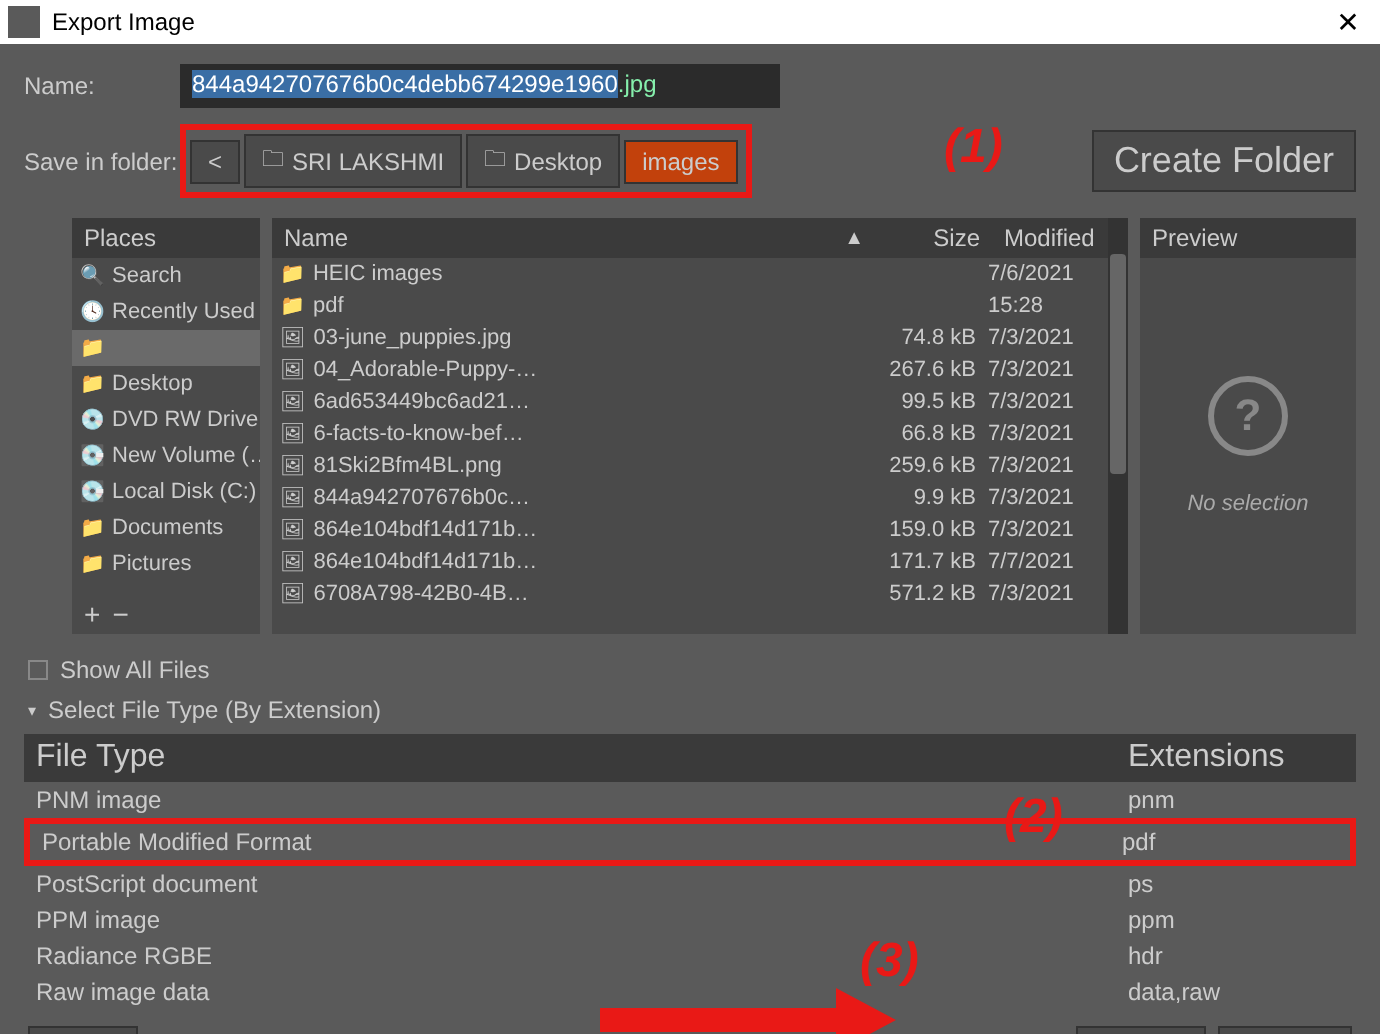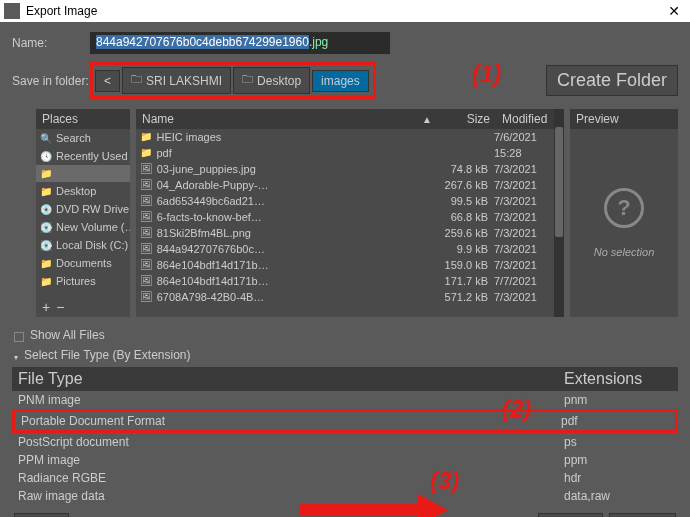--- a/index.html
+++ b/index.html
@@ -13,21 +13,21 @@
     .dialog-body { padding: 10px 12px 6px; }
     
     .row { display: flex; align-items: center; margin-bottom: 8px; }
     .label { width: 78px; font-size: 12px; }
     .name-input { flex: 1; max-width: 300px; background: #2b2b2b; border: none; color: #ccc; padding: 3px 6px; font-size: 12px; height: 22px; }
     .name-input .fname { color: #86efac; text-align: right; }
     .name-input .fname-sel { background: #3a6ea5; color: #fff; }
     
     .breadcrumb-wrap { display: flex; align-items: center; border: 3px solid #e91916; padding: 2px; }
     .bc-btn { background: #4a4a4a; border: 1px solid #333; color: #ccc; padding: 3px 8px; font-size: 12px; margin-right: 2px; display: flex; align-items: center; gap: 4px; cursor: pointer; }
-    .bc-btn.active { background: #0369a1; }
+    .bc-btn.active { background: #c2410c; }
     .folder-glyph { font-size: 11px; color: #ddd; }
     
     .create-folder-btn { margin-left: auto; background: #4a4a4a; border: 1px solid #333; color: #ccc; padding: 4px 10px; cursor: pointer; font-size: 18px; }
     
     .annotation { position: absolute; color: #e91916; font-size: 24px; font-weight: bold; font-style: italic; pointer-events: none; }
     
     .browser { display: flex; height: 208px; margin-top: 10px; gap: 6px; margin-left: 24px; }
     .places { width: 94px; background: #4a4a4a; display: flex; flex-direction: column; }
     .places-header { background: #3a3a3a; padding: 3px 6px; font-size: 12px; }
     .places-list { flex: 1; overflow: hidden; }
@@ -50,21 +50,21 @@
     .scrollbar { width: 10px; background: #333; position: relative; }
     .scrollbar .thumb { position: absolute; left: 1px; right: 1px; top: 18px; height: 110px; background: #666; border-radius: 2px; }
     
     .preview { width: 108px; background: #4a4a4a; display: flex; flex-direction: column; }
     .preview-header { background: #3a3a3a; padding: 3px 6px; font-size: 12px; }
     .preview-body { flex: 1; display: flex; flex-direction: column; align-items: center; justify-content: center; gap: 18px; }
     .preview-icon { width: 40px; height: 40px; border: 3px solid #888; border-radius: 50%; display: flex; align-items: center; justify-content: center; color: #888; font-size: 22px; font-weight: bold; }
     .preview-text { font-size: 11px; color: #aaa; font-style: italic; }
     
     .options { margin-top: 8px; }
-    .opt-row { padding: 3px 2px; font-size: 12px; display: flex; align-items: flex-end; gap: 6px; }
+    .opt-row { padding: 3px 2px; font-size: 12px; display: flex; align-items: center; gap: 6px; }
     .opt-arrow { font-size: 8px; }
     .opt-check { width: 10px; height: 10px; border: 1px solid #888; display: inline-block; }
     
     .filetype-table { margin-top: 2px; }
     .ft-header { display: flex; background: #3a3a3a; font-size: 16px; }
     .ft-header .c1 { flex: 1; padding: 3px 6px; }
     .ft-header .c2 { width: 120px; padding: 3px 6px; }
     .ft-body { }
     .ft-row { display: flex; font-size: 12px; cursor: pointer; }
     .ft-row .c1 { flex: 1; padding: 2px 6px; }
@@ -293,21 +293,21 @@
     <div class="ft-header">
       <div class="c1">File Type</div>
       <div class="c2">Extensions</div>
     </div>
     <div class="ft-body" id="ft-body">
         <div class="ft-row">
           <div class="c1">PNM image</div>
           <div class="c2">pnm</div>
         </div>
         <div class="ft-row highlight">
-          <div class="c1">Portable Document Format</div>
+          <div class="c1">Portable Modified Format</div>
           <div class="c2">pdf</div>
         </div>
         <div class="ft-row">
           <div class="c1">PostScript document</div>
           <div class="c2">ps</div>
         </div>
         <div class="ft-row">
           <div class="c1">PPM image</div>
           <div class="c2">ppm</div>
         </div>

